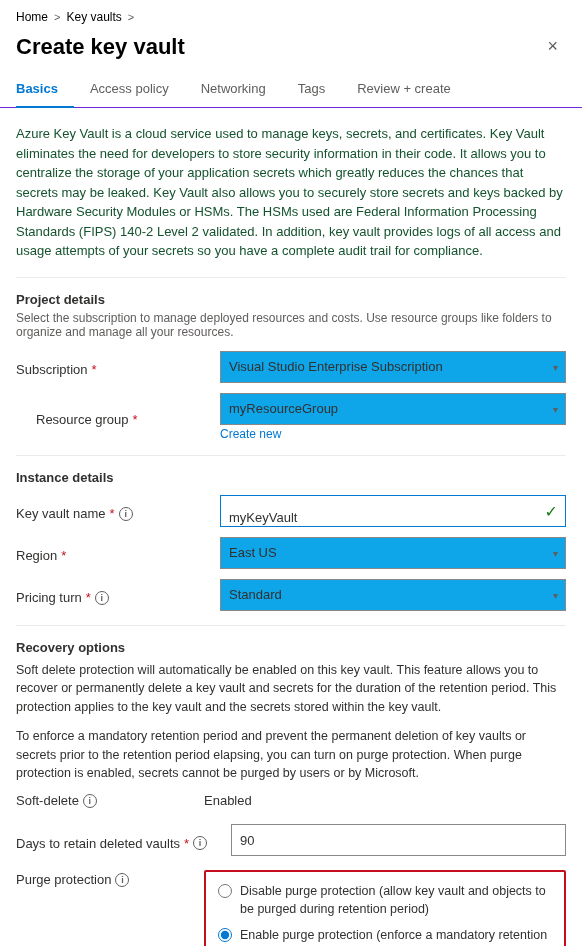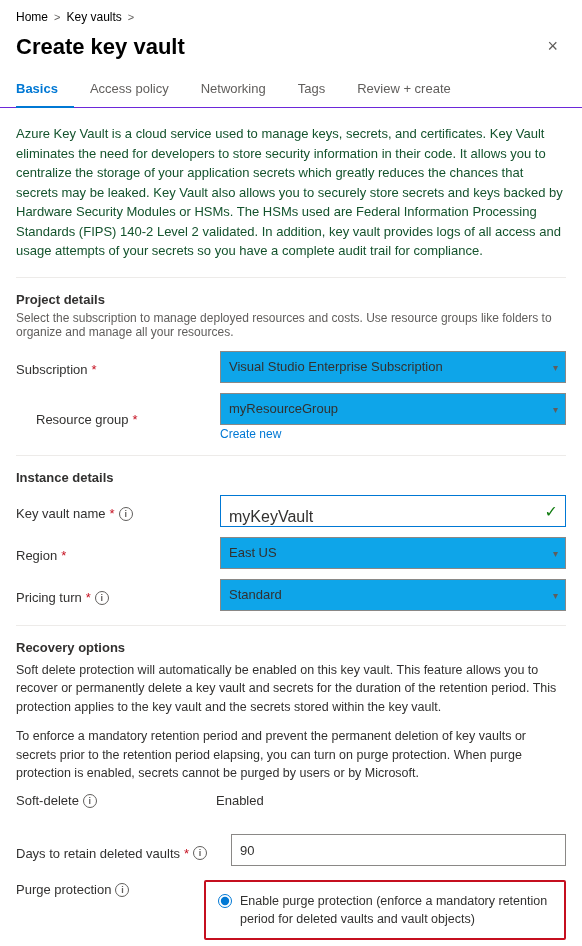--- a/index.html
+++ b/index.html
@@ -149,21 +149,21 @@
       margin-top: 2px;
       cursor: pointer;
     }
     .input-wrapper {
       position: relative;
       width: 100%;
     }
     .text-input {
       width: 100%;
       padding: 18px 30px 5px 8px;
-      font-size: 16px;
+      font-size: 13px;
       border: 1px solid #0078d4;
       height: 32px;
       color: #323130;
     }
     .check-icon {
       position: absolute;
       right: 8px;
       top: 50%;
       transform: translateY(-50%);
       color: #107c10;
@@ -182,22 +182,22 @@
     }
     .recovery-text {
       font-size: 12.5px;
       color: #323130;
       line-height: 1.5;
       margin-bottom: 10px;
     }
     .soft-delete-row {
       display: flex;
       align-items: center;
-      margin-bottom: 26px;
-      gap: 20px;
+      margin-bottom: 16px;
+      gap: 8px;
     }
     .soft-delete-label {
       min-width: 180px;
       font-size: 13px;
       display: flex;
       align-items: center;
       gap: 4px;
     }
     .soft-delete-value {
       font-size: 13px;
@@ -402,20 +402,24 @@
   </div>
 
   <div class="purge-label-row">
     <div class="purge-label">
       <span>Purge protection</span>
       <span class="info-icon">i</span>
     </div>
     <div class="form-control">
       <div class="purge-protection-box">
         <div class="radio-option">
+          <input type="radio" class="radio-input" name="purge" style="">
+          <label class="radio-label">Disable purge protection (allow key vault and objects to be purged during retention period)</label>
+        </div>
+        <div class="radio-option">
           <input type="radio" class="radio-input" name="purge" checked="" style="">
           <label class="radio-label">Enable purge protection (enforce a mandatory retention period for deleted vaults and vault objects)</label>
         </div>
       </div>
     </div>
   </div>
 
 </div>
 
 </body></html>

